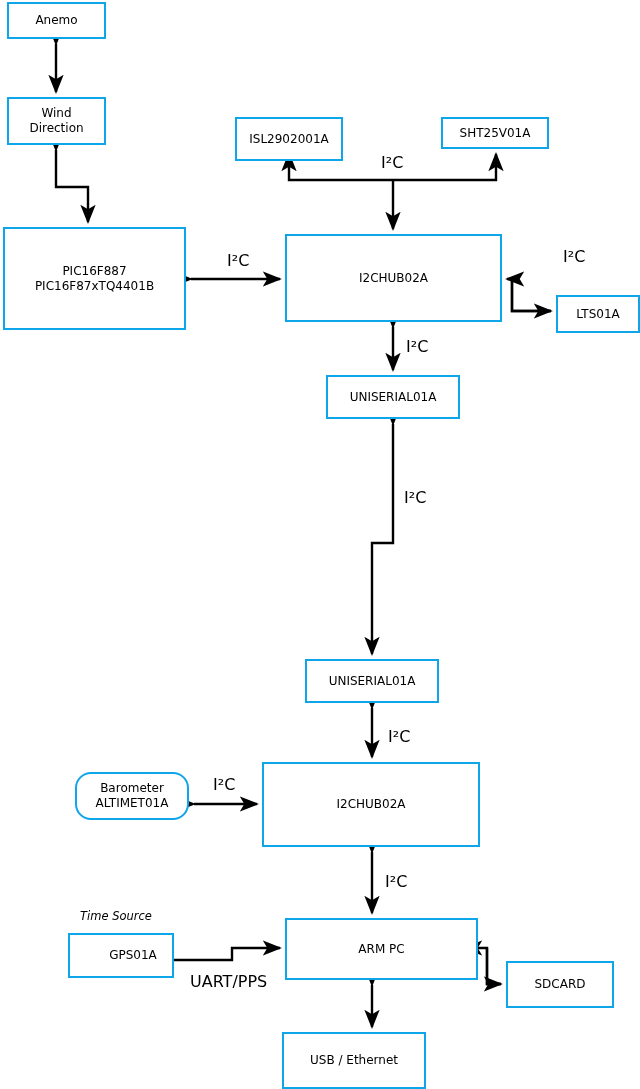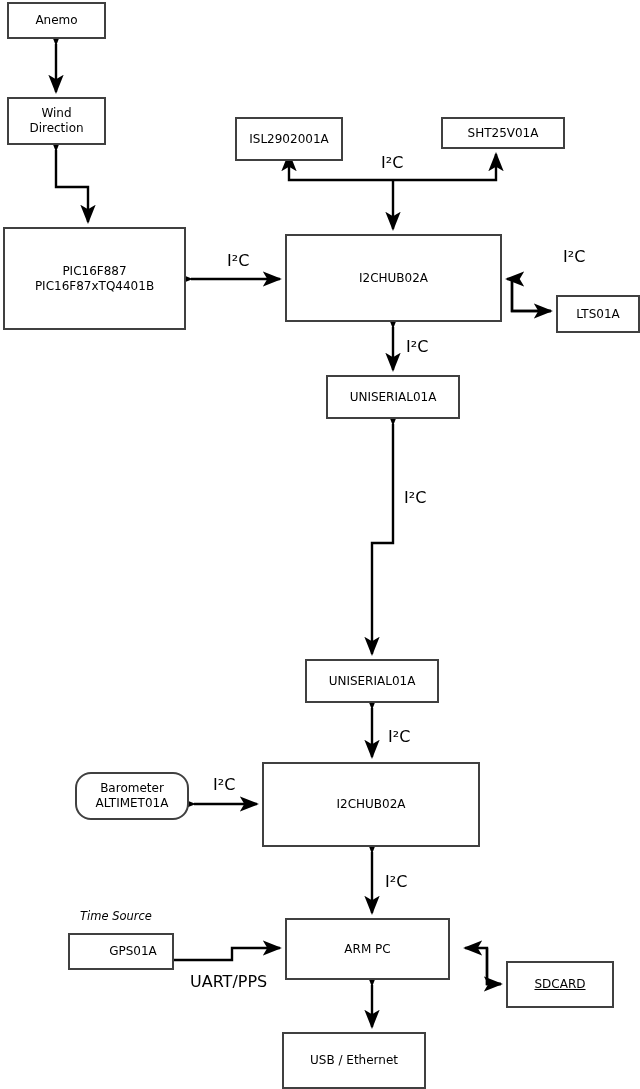--- a/index.html
+++ b/index.html
@@ -22,21 +22,21 @@
     position: absolute;
     left: 0;
     top: 0;
     width: 640px;
     height: 1089px;
     pointer-events: none;
   }
   .node {
     position: absolute;
     box-sizing: border-box;
-    border: 2px solid #404040;
+    border: 2px solid #0ea5e9;
     background: #ffffff;
     display: flex;
     align-items: center;
     justify-content: center;
     text-align: center;
     color: #000000;
     font-size: 12px;
     line-height: 1.22;
     white-space: pre-line;
     z-index: 2;
@@ -104,40 +104,40 @@
   <div class="node" style="left:7px;top:2px;width:99px;height:37px;">Anemo</div>
 
   <div class="node" style="left:7px;top:97px;width:99px;height:48px;">Wind
 Direction</div>
 
   <div class="node" style="left:3px;top:227px;width:183px;height:103px;text-align:center;">PIC16F887
 PIC16F87xTQ4401B</div>
 
   <div class="node" style="left:235px;top:117px;width:108px;height:44px;">ISL2902001A</div>
 
-  <div class="node" style="left:441px;top:117px;width:124px;height:32px;">SHT25V01A</div>
+  <div class="node" style="left:441px;top:117px;width:108px;height:32px;">SHT25V01A</div>
 
   <div class="node" style="left:285px;top:234px;width:217px;height:88px;">I2CHUB02A</div>
 
   <div class="node" style="left:556px;top:295px;width:84px;height:38px;">LTS01A</div>
 
   <div class="node" style="left:326px;top:375px;width:134px;height:44px;">UNISERIAL01A</div>
 
   <div class="node" style="left:305px;top:659px;width:134px;height:44px;">UNISERIAL01A</div>
 
   <div class="node" style="left:75px;top:772px;width:114px;height:48px;border-radius:16px;">Barometer
 ALTIMET01A</div>
 
   <div class="node" style="left:262px;top:762px;width:218px;height:85px;">I2CHUB02A</div>
 
-  <div class="node" style="left:68px;top:933px;width:106px;height:37px;padding-left:24px;">GPS01A</div>
+  <div class="node" style="left:68px;top:933px;width:106px;height:45px;padding-left:24px;">GPS01A</div>
 
-  <div class="node" style="left:285px;top:918px;width:165px;height:62px;">ARM PC</div>
+  <div class="node" style="left:285px;top:918px;width:193px;height:62px;">ARM PC</div>
 
-  <div class="node" style="left:506px;top:961px;width:108px;height:47px;text-decoration:underline;">SDCARD</div>
+  <div class="node" style="left:506px;top:961px;width:108px;height:47px;">SDCARD</div>
 
   <div class="node" style="left:282px;top:1032px;width:144px;height:57px;">USB / Ethernet</div>
 
   <div class="edge-label" style="left:381px;top:155px;">I²C</div>
 
   <div class="edge-label" style="left:227px;top:253px;">I²C</div>
 
   <div class="edge-label" style="left:563px;top:249px;">I²C</div>
 
   <div class="edge-label" style="left:406px;top:339px;">I²C</div>

